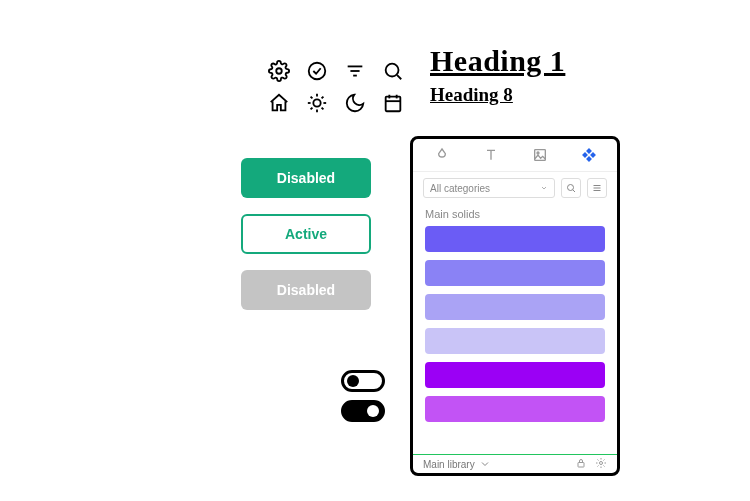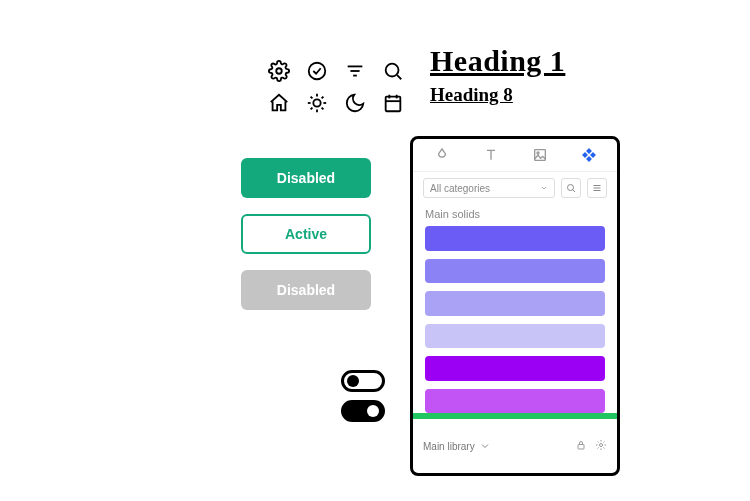--- a/index.html
+++ b/index.html
@@ -84,21 +84,21 @@
   .panel-tabs { display:flex; justify-content:space-around; padding:8px 4px 6px; border-bottom:1px solid #eee; }
   .panel-tabs svg { width:16px; height:16px; stroke:#999; fill:none; stroke-width:2; }
   .panel-tabs .active svg { stroke:#2563eb; fill:#2563eb; }
   .panel-filter { display:flex; align-items:center; gap:6px; padding:6px 10px; }
   .cat-select { flex:1; border:1px solid #ddd; border-radius:3px; height:20px; display:flex; align-items:center; padding:0 6px; font-size:10px; color:#888; justify-content:space-between; }
   .sq-btn { width:20px; height:20px; border:1px solid #ddd; border-radius:3px; display:flex; align-items:center; justify-content:center; }
   .sq-btn svg { width:12px; height:12px; stroke:#888; fill:none; stroke-width:2; }
   .panel-section-label { padding:4px 12px 6px; font-size:11px; color:#888; }
   .swatches { padding:0 12px; display:flex; flex-direction:column; gap:8px; flex:1; overflow:hidden; }
   .swatch { height:26px; border-radius:4px; }
-  .panel-footer { display:flex; align-items:center; padding:20px 10px; border-top:6px solid #22c55e; font-size:10px; color:#777; }
+  .panel-footer { display:flex; align-items:center; padding:2px 10px; border-top:1px solid #22c55e; font-size:10px; color:#777; }
   .panel-footer .lib { flex:1; display:flex; align-items:center; gap:4px; }
   .panel-footer svg { width:12px; height:12px; stroke:#999; fill:none; stroke-width:2; }
 
   .chev { width:8px; height:8px; }
 </style>
 </head>
 <body>
 
 <div class="canvas">
 

